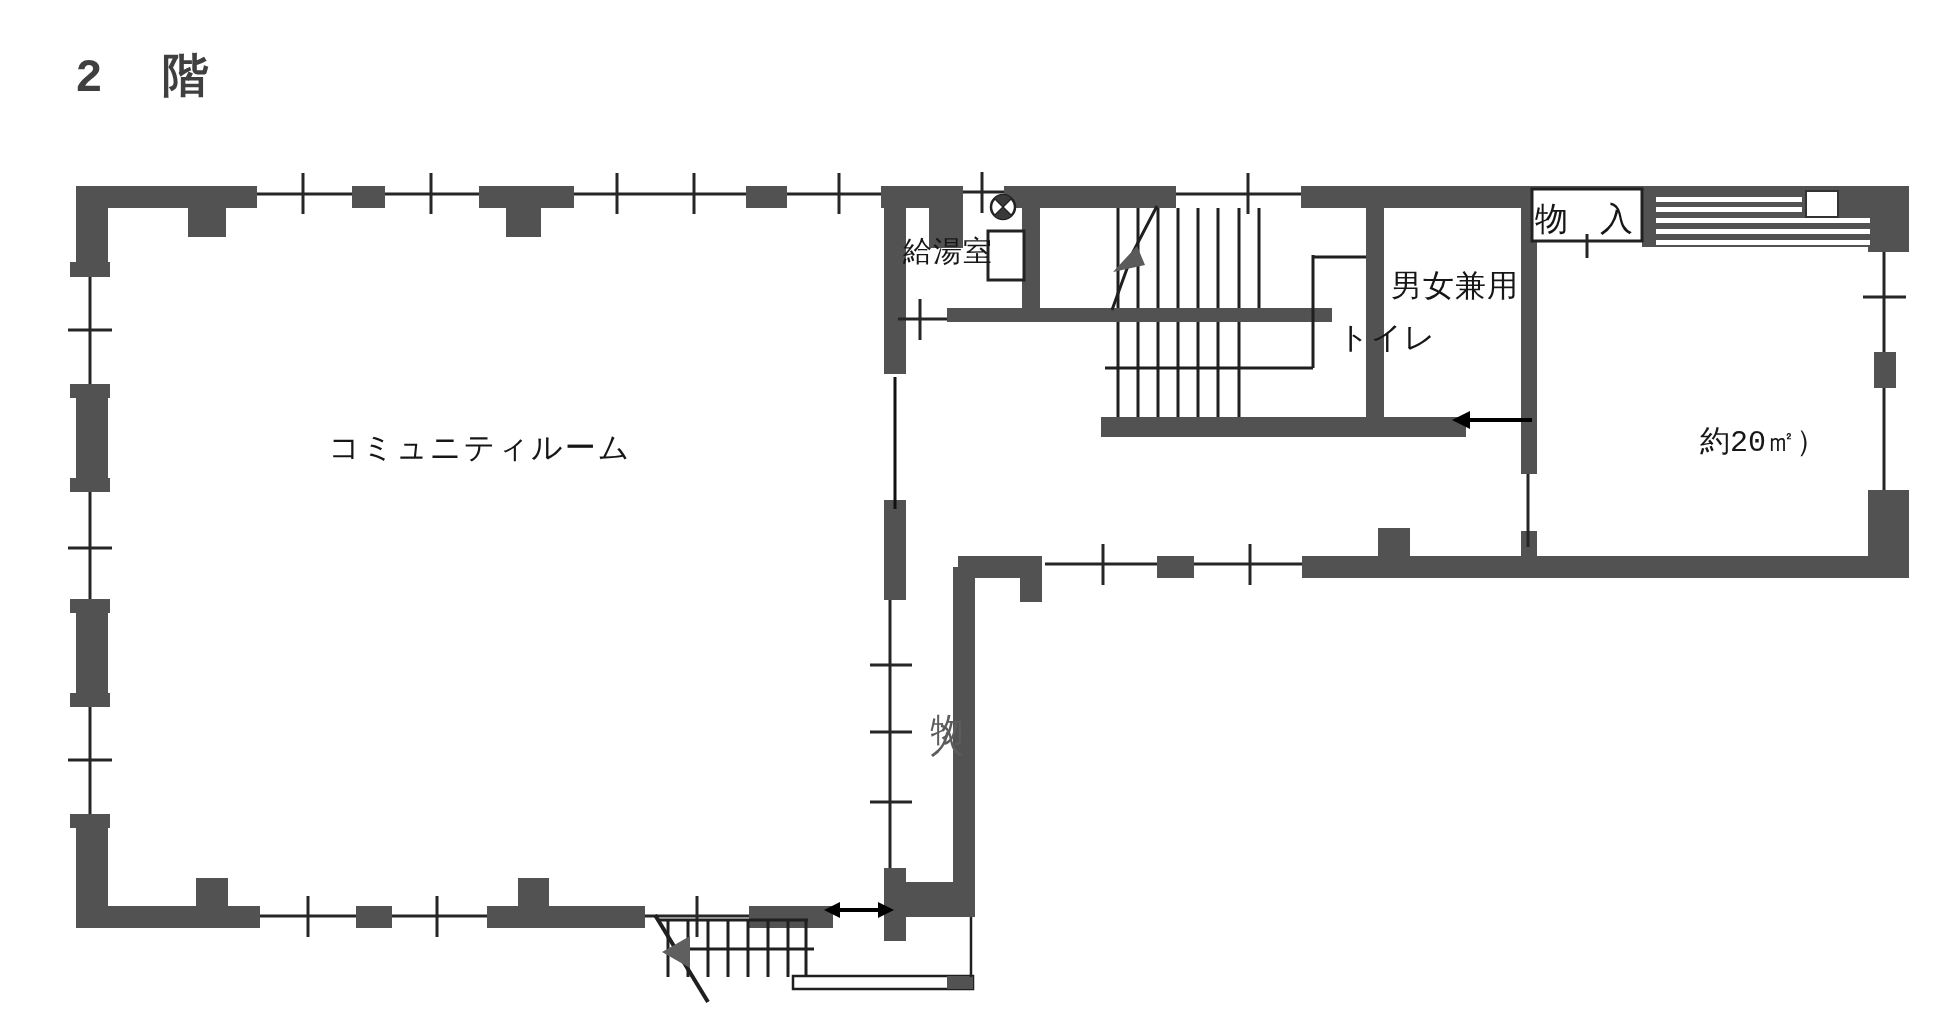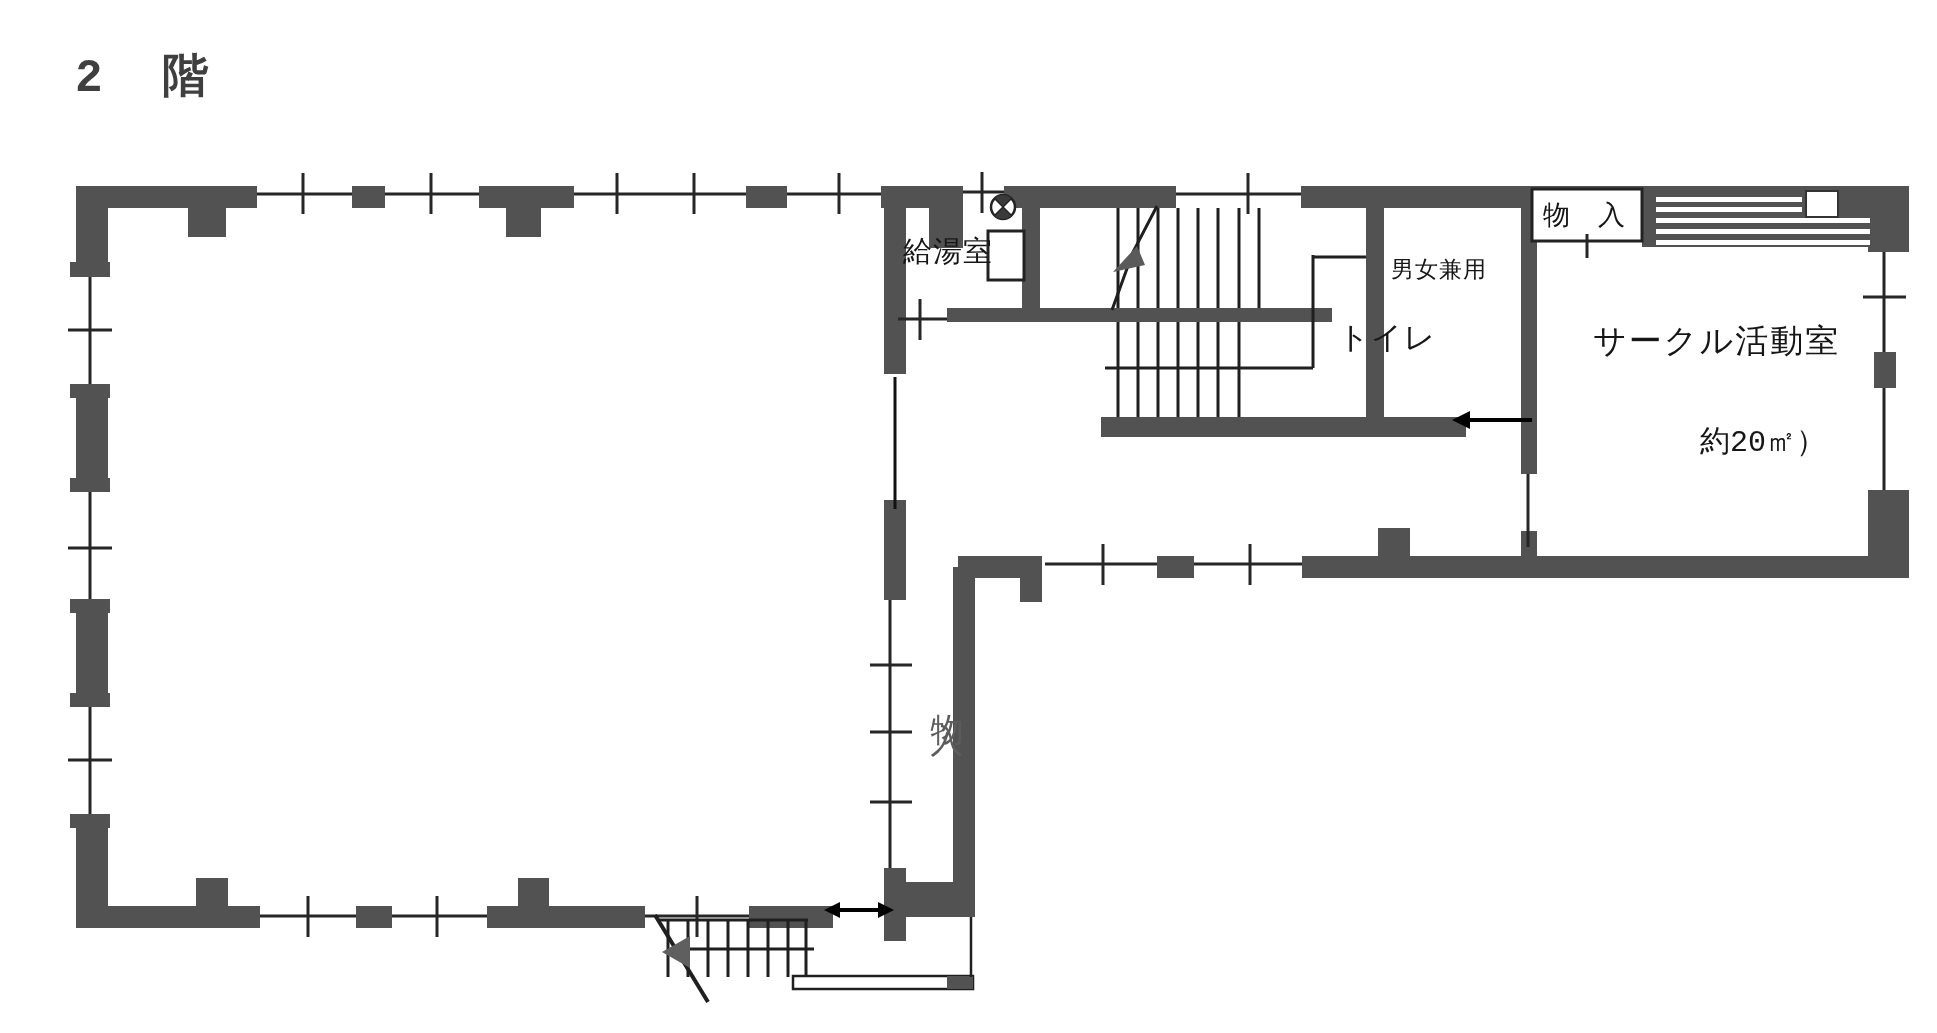--- a/index.html
+++ b/index.html
@@ -221,26 +221,26 @@
       <g>
         <line x1="836" y1="910" x2="882" y2="910" stroke="#000" stroke-width="4"></line>
         <polygon points="824,910 840,902 840,918" fill="#000" stroke="none"></polygon>
         <polygon points="894,910 878,902 878,918" fill="#000" stroke="none"></polygon>
       </g>
     </g>
   </svg>
 
   <div class="label title" style="left:75px;top:45px;">2 階</div>
 
+  <div class="label room-name centered" style="left:295px;top:427px;width:370px;">コミュニティルーム</div>
 
   <div class="label small-room" style="left:903px;top:232px;">給湯室</div>
 
-  <div class="label small-room" style="left:1391px;top:254px;font-size:23px;">男女兼用</div>
+  <div class="label small-room" style="left:1391px;top:265px;font-size:31px;">男女兼用</div>
   <div class="label small-room" style="left:1338px;top:317px;font-size:31px;">トイレ</div>
 
-  <div class="label room-name" style="left:1593px;top:319px;font-size:33px;">サークル活動室</div>
   <div class="label room-spec" style="left:1700px;top:421px;font-size:30px;">約20㎡）</div>
 
-  <div class="label centered" style="left:1532px;top:197px;width:110px;font-size:27px;letter-spacing:6px;">物 入</div>
+  <div class="label centered" style="left:1532px;top:197px;width:110px;font-size:33px;letter-spacing:6px;">物 入</div>
 
   <div class="label vertical" style="left:921px;top:688px;font-size:33px;">物入</div>
 
 </div>
 
 </body></html>

